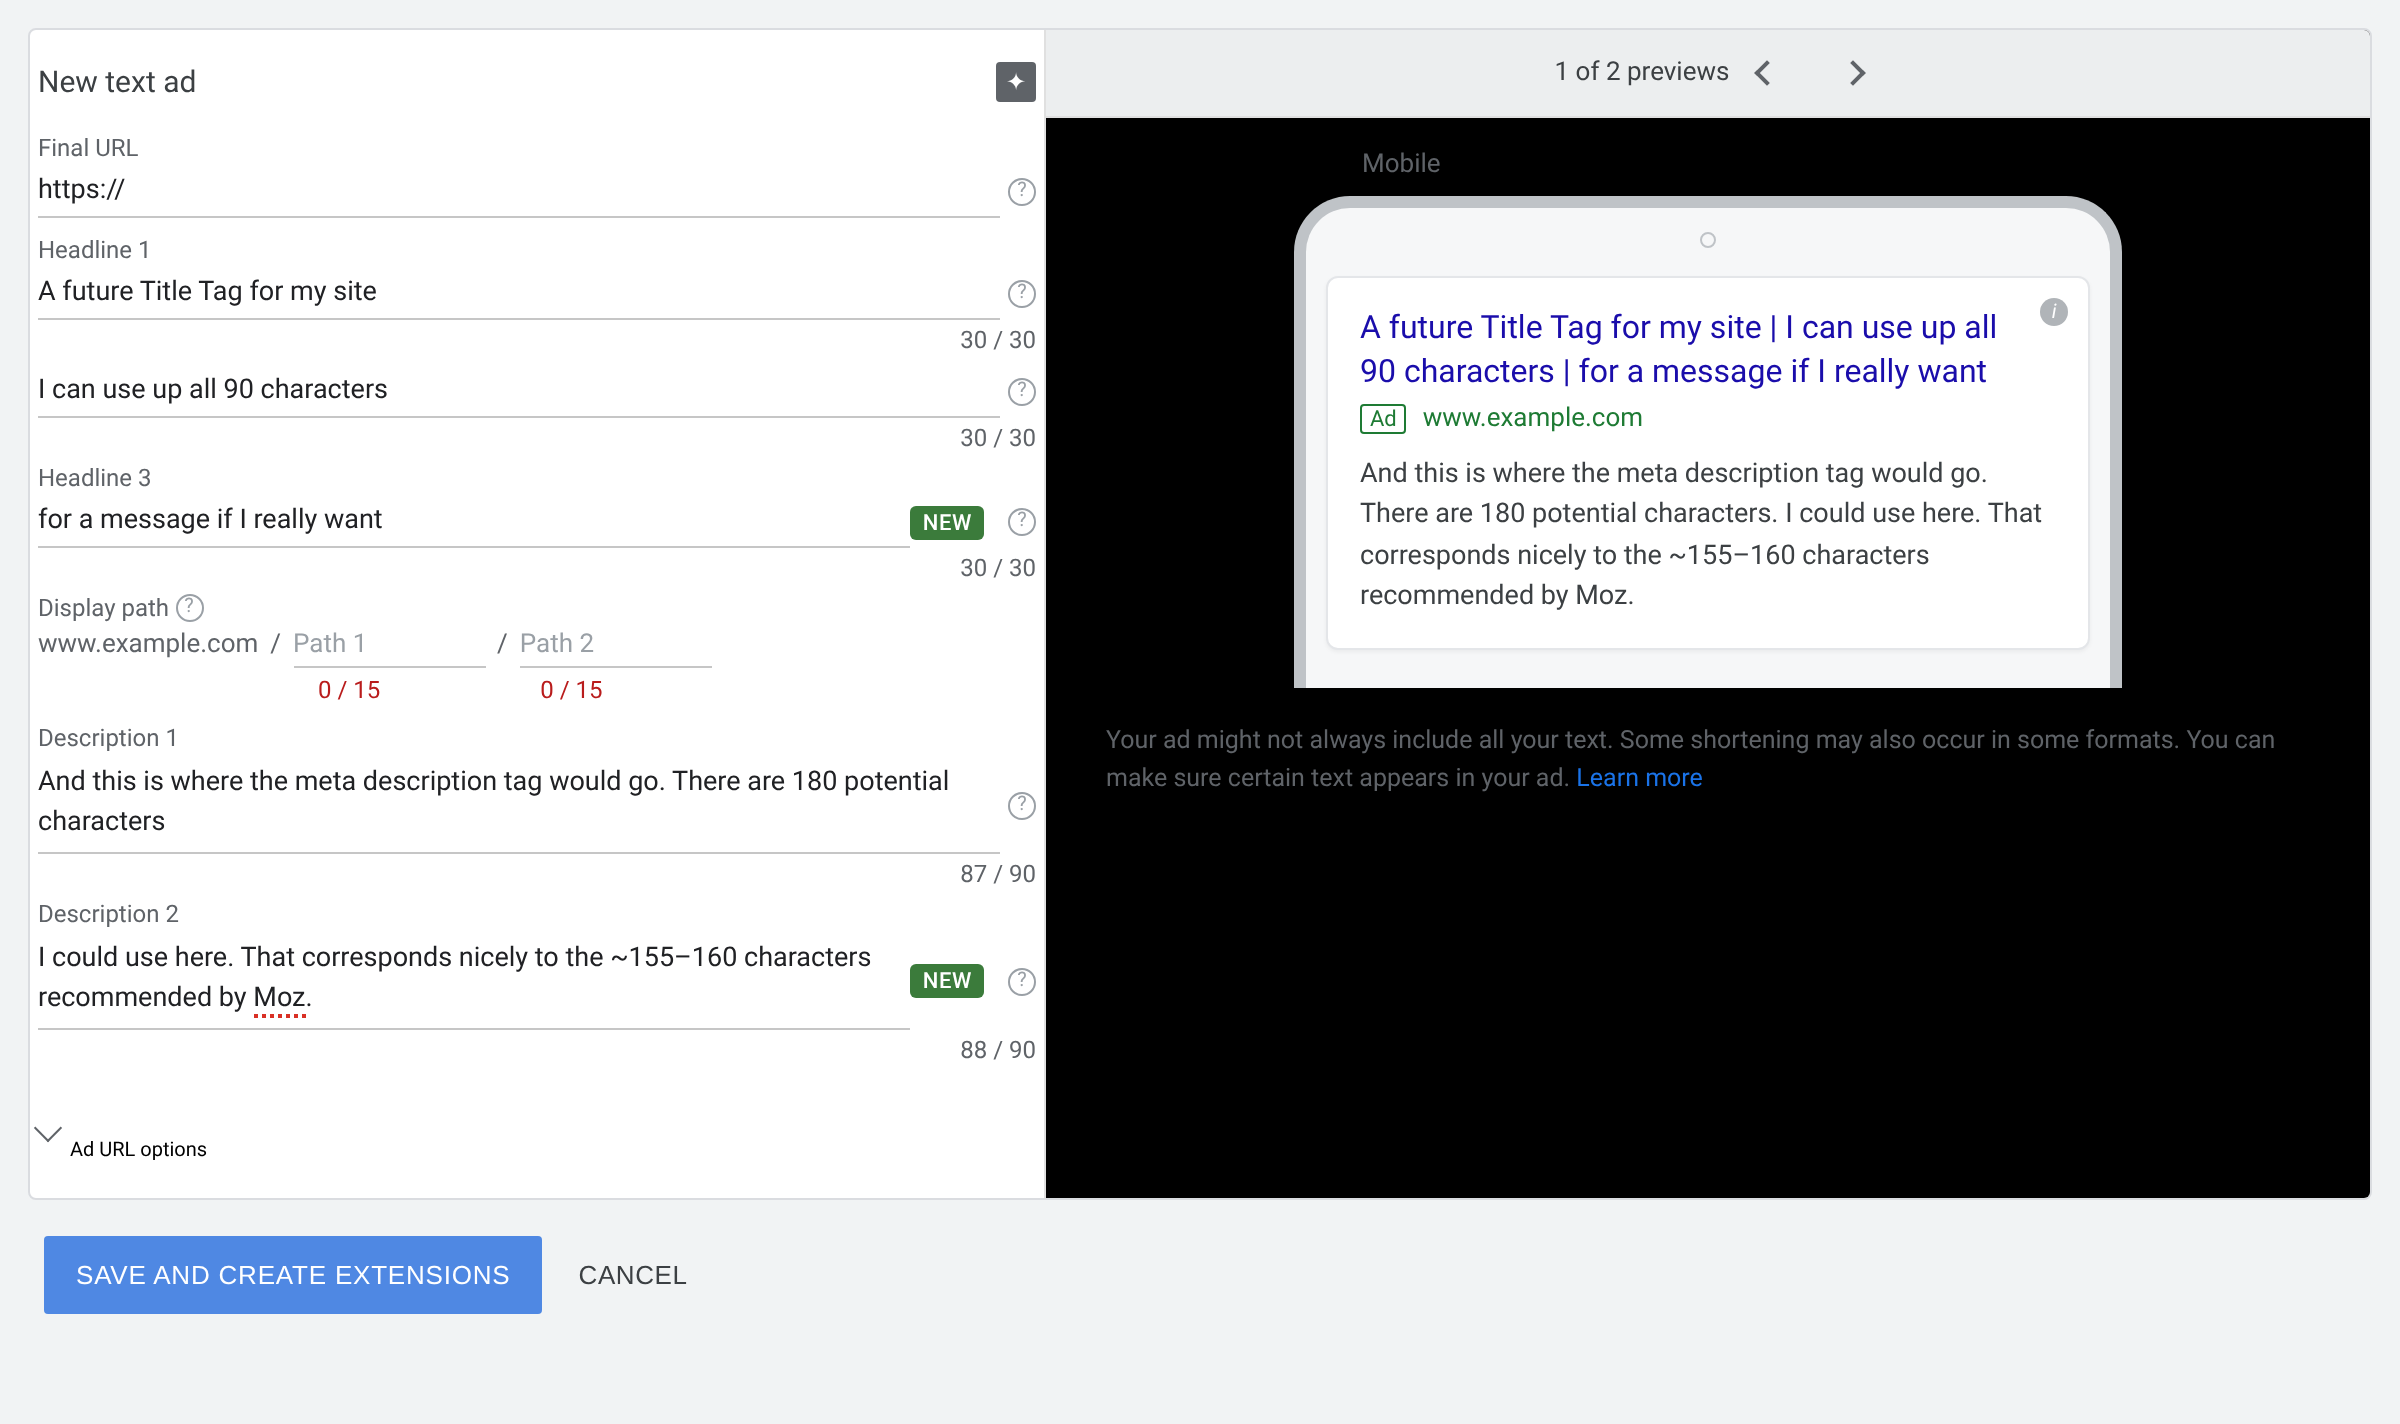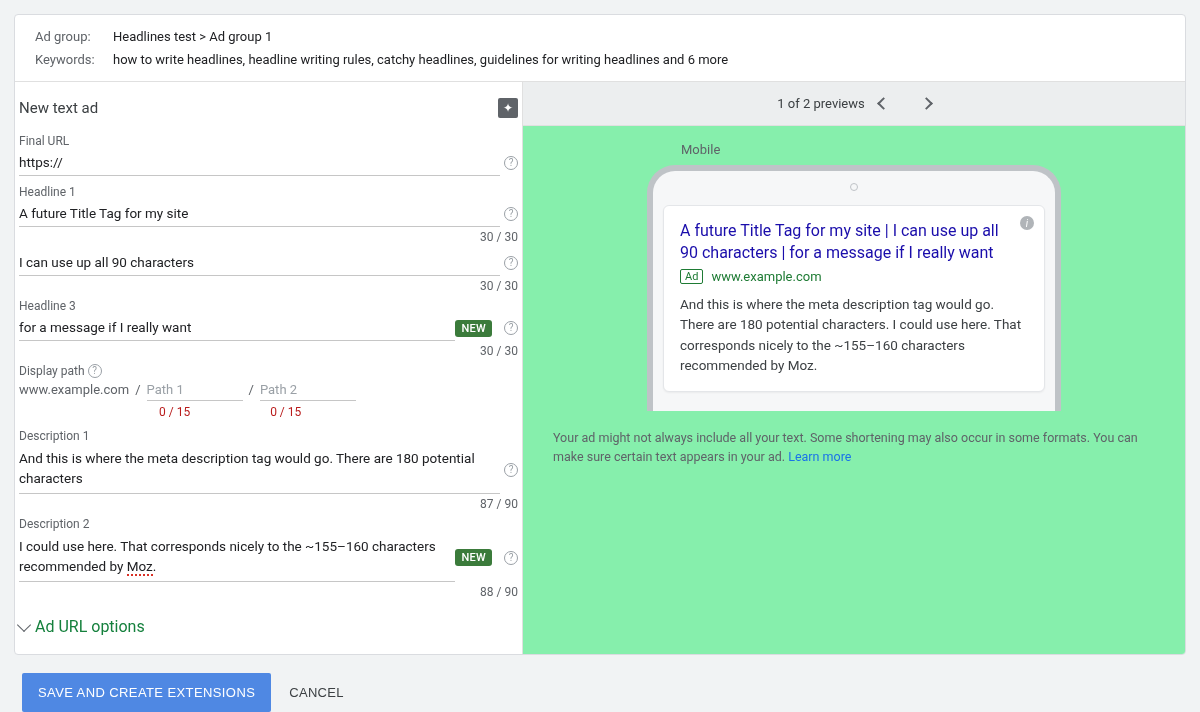--- a/index.html
+++ b/index.html
@@ -19,21 +19,21 @@
   }
   
   .header { padding: 14px 20px; border-bottom: 1px solid #e0e0e0; }
   .hrow { display: flex; align-items: center; margin-bottom: 8px; }
   .hrow:last-child { margin-bottom: 0; }
   .hlabel { color: #5f6368; width: 78px; flex-shrink: 0; }
   .hval { color: #202124; }
   
   .cols { display: flex; min-height: 522px; }
   .left { width: 508px; flex-shrink: 0; border-right: 1px solid #e0e0e0; padding: 16px 4px 18px; }
-  .right { flex: 1; background: #86efac; display: flex; flex-direction: column; }
+  .right { flex: 1; background: #000000; display: flex; flex-direction: column; }
   
   .sect-title-row { display: flex; align-items: center; justify-content: space-between; margin-bottom: 16px; }
   .sect-title { font-size: 15px; color: #3c4043; }
   .plus-icon {
     width: 20px; height: 20px; background: #5f6368; border-radius: 2px;
     display: flex; align-items: center; justify-content: center;
     position: relative;
   }
   .plus-icon::before { content: "✦"; color: #fff; font-size: 12px; }
   
@@ -61,21 +61,21 @@
   .dp-input {
     border: none; border-bottom: 1px solid #c6c6c6; color: #9aa0a6;
     width: 96px; padding: 2px 0 3px; font-size: 13px;
   }
   .dp-counters { display: flex; gap: 80px; margin-left: 140px; padding: 4px 0 8px; color:#b91c1c; font-size:12px;}
   
   .desc .value-underline { line-height: 1.45; }
   
   .expander { display: flex; align-items: center; gap: 6px; margin-top: 14px; cursor: pointer; }
   .chev { width: 10px; height: 10px; border-left: 1.6px solid #5f6368; border-bottom: 1.6px solid #5f6368; transform: rotate(-45deg); margin-top:-3px;}
-  .exp-label { font-size: 16px; color: #15803d; }
+  .exp-label { font-size: 10px; color: #000000; margin-top: 20px; }
   
   .preview-bar {
     display: flex; align-items: center; justify-content: center;
     gap: 14px; padding: 14px 0; color: #3c4043; background:#eceeef;
     border-bottom: 1px solid #e0e0e0;
   }
   .nav-chev {
     width: 9px; height: 9px; border-top: 2px solid #5f6368; border-right: 2px solid #5f6368;
     transform: rotate(-135deg); cursor: pointer; display:inline-block;
   }
@@ -128,30 +128,20 @@
     font-weight: 500; letter-spacing: .3px; cursor: pointer; text-align: right;
   }
   .redunder { border-bottom: 2px dotted #d93025; }
 </style>
 </head>
 <body>
 
 <div class="page">
   <div class="card">
 
-    <div class="header">
-      <div class="hrow">
-        <span class="hlabel">Ad group:</span>
-        <span class="hval">Headlines test &gt; Ad group 1</span>
-      </div>
-      <div class="hrow">
-        <span class="hlabel">Keywords:</span>
-        <span class="hval">how to write headlines, headline writing rules, catchy headlines, guidelines for writing headlines and 6 more</span>
-      </div>
-    </div>
 
     <div class="cols">
 
       <div class="left">
         <div class="sect-title-row">
           <div class="sect-title">New text ad</div>
           <div class="plus-icon"></div>
         </div>
 
         <div class="field">

